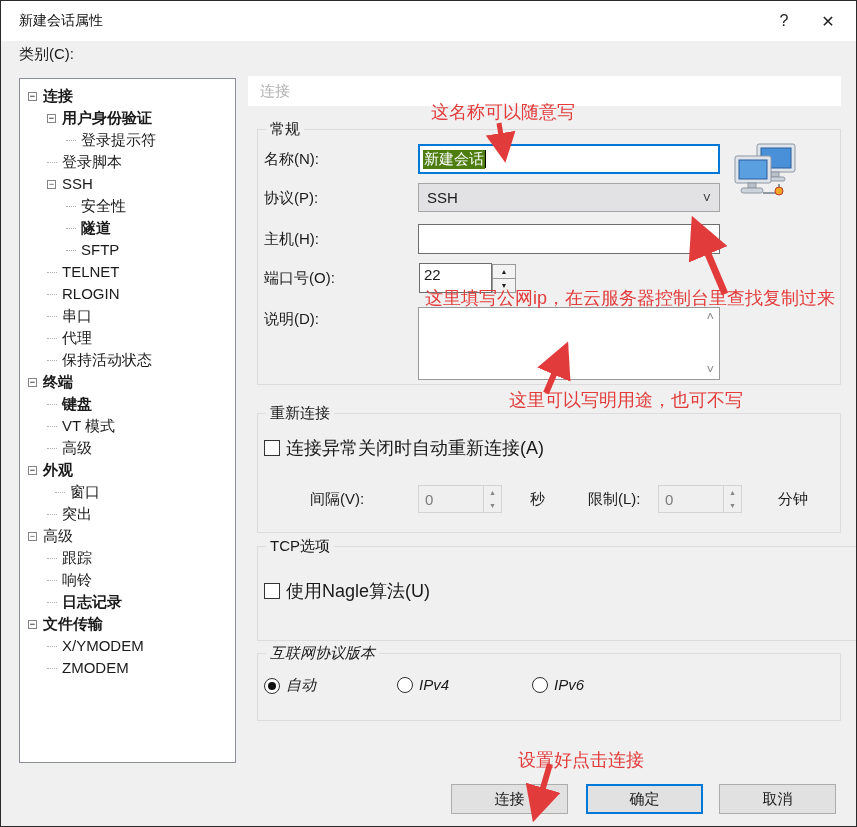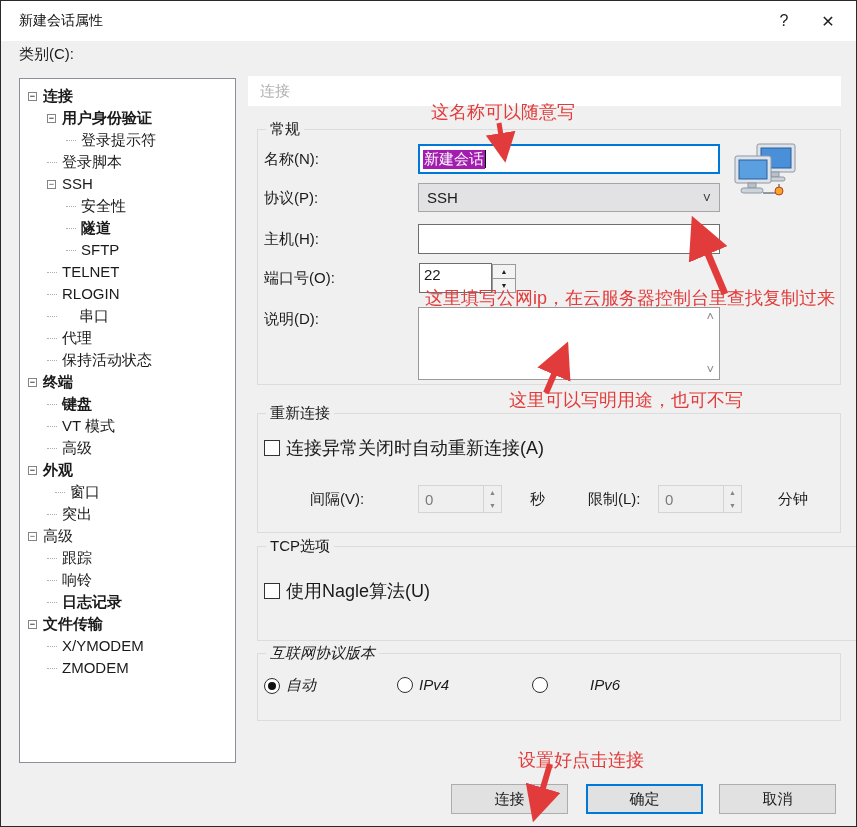--- a/index.html
+++ b/index.html
@@ -30,21 +30,21 @@
   .group{position:absolute;border:1px solid #dcdcdc;}
   .gtitle{position:absolute;top:-10px;left:8px;background:#f0f0f0;padding:0 4px;font-size:15px;color:#1a1a1a;}
   .g-general{left:256px;top:128px;width:584px;height:256px;}
   .g-reconnect{left:256px;top:412px;width:584px;height:120px;}
   .g-tcp{left:256px;top:545px;width:692px;height:95px;}
   .g-ip{left:256px;top:652px;width:584px;height:68px;font-style:italic;}
   .flabel{position:absolute;left:6px;font-size:15px;}
   
   .tinput{position:absolute;left:160px;width:302px;background:#fff;border:1px solid #6e6e6e;padding:0 4px;display:flex;align-items:center;font-size:15px;}
   .name-input{top:14px;height:30px;border:1px solid #0078d7;box-shadow:0 0 0 1px #0078d7 inset;}
-  .sel-text{background:#a21caf;color:#fff;padding:0 1px;}
+  .sel-text{background:#4d7c0f;color:#fff;padding:0 1px;}
   .caret{display:inline-block;width:1px;height:18px;background:#000;margin-left:0px;}
   .dropdown{position:absolute;left:160px;top:53px;width:302px;height:29px;background:#e2e2e4;border:1px solid #a6a6a6;display:flex;align-items:center;padding:0 8px;font-size:15px;}
   .dd-chev{margin-left:auto;color:#3c3c3c;font-size:14px;}
   .host-input{top:94px;height:30px;}
   .port-input{position:absolute;left:161px;top:133px;width:73px;height:30px;background:#fff;border:1px solid #6e6e6e;padding:2px 4px 0 4px;font-size:15px;}
   .spincol{position:absolute;left:234px;top:134px;width:24px;height:30px;}
   .spinbtn{width:24px;height:15px;border:1px solid #9a9a9a;background:#f3f3f3;display:flex;align-items:center;justify-content:center;font-size:7px;color:#222;}
   .desc-area{position:absolute;left:160px;top:177px;width:302px;height:73px;background:#fff;border:1px solid #999;}
   .scr{position:absolute;right:5px;color:#8a8a8a;font-size:13px;line-height:10px;}
   .scr-up{top:4px;} .scr-dn{bottom:4px;}
@@ -119,21 +119,21 @@
       <span>SFTP</span>
     </div>
     <div class="trow" style="padding-left: 27px;">
       <span class="stub"></span>
       <span>TELNET</span>
     </div>
     <div class="trow" style="padding-left: 27px;">
       <span class="stub"></span>
       <span>RLOGIN</span>
     </div>
-    <div class="trow" style="padding-left: 27px; gap: 17px;">
+    <div class="trow" style="padding-left: 27px;">
       <span class="stub"></span>
       <span>串口</span>
     </div>
     <div class="trow" style="padding-left: 27px;">
       <span class="stub"></span>
       <span>代理</span>
     </div>
     <div class="trow" style="padding-left: 27px;">
       <span class="stub"></span>
       <span>保持活动状态</span>
@@ -287,21 +287,21 @@
   <span class="gtitle">互联网协议版本</span>
   <div class="radiorow">
     <div class="radio on" style="left:6px;">
       <span class="rdot"></span>
       <span>自动</span>
     </div>
     <div class="radio" style="left:139px;">
       <span class="rdot"></span>
       <span>IPv4</span>
     </div>
-    <div class="radio" style="left:274px;gap:36px;">
+    <div class="radio" style="left:274px;">
       <span class="rdot"></span>
       <span>IPv6</span>
     </div>
   </div>
 </div>
 
 <div class="btn btn-connect">连接</div>
 <div class="btn btn-ok">确定</div>
 <div class="btn btn-cancel">取消</div>
 

